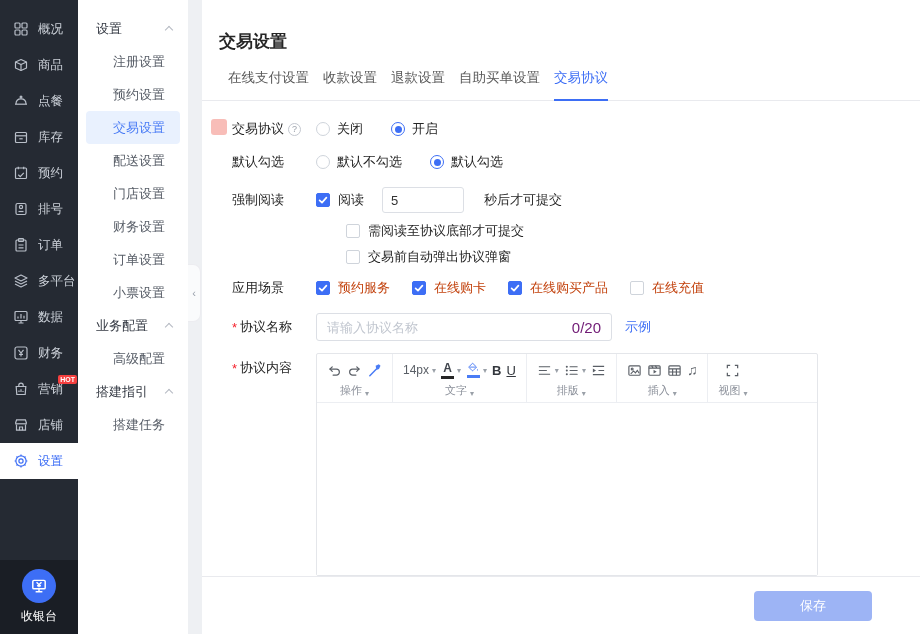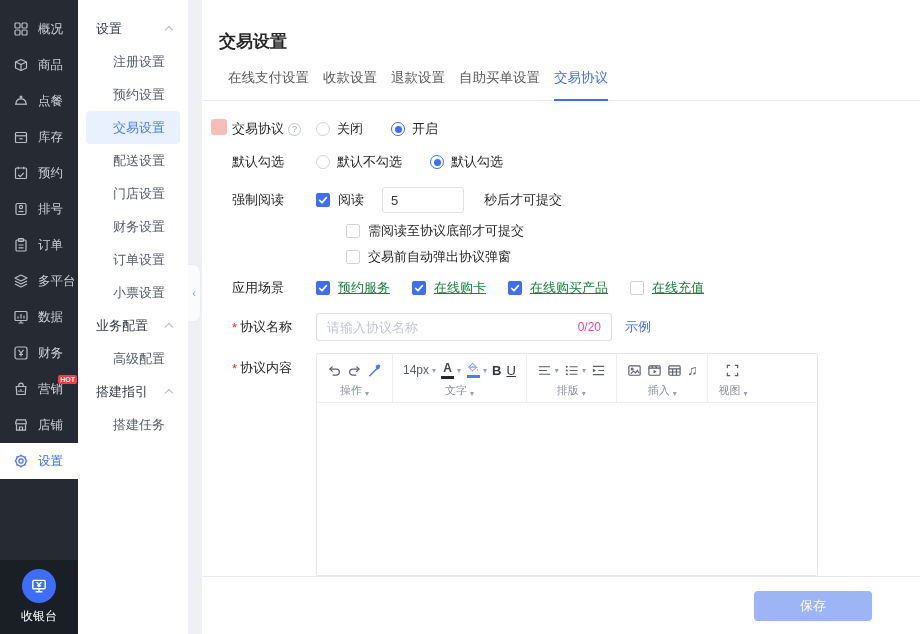--- a/index.html
+++ b/index.html
@@ -62,31 +62,31 @@
 
   .rgroup{display:flex;gap:28px;}
   .ritem{display:flex;align-items:center;gap:7px;font-size:13px;color:#262626;cursor:pointer;}
   .rdo{width:14px;height:14px;border:1px solid #cfd4db;border-radius:50%;background:#fff;display:flex;align-items:center;justify-content:center;flex-shrink:0;}
   .rdo.selected{border-color:#3D6EF5;}
   .rdo.selected::after{content:'';width:7px;height:7px;border-radius:50%;background:#3D6EF5;}
   .cbx{width:14px;height:14px;border:1px solid #cfd4db;border-radius:2px;background:#fff;flex-shrink:0;cursor:pointer;}
   .cbx.checked{background:#3D6EF5;border-color:#3D6EF5;}
   .cbx svg{width:100%;height:100%;display:block;}
   .cgroup{display:flex;gap:22px;}
-  .citem{display:flex;align-items:center;gap:8px;font-size:13px;color:#15803d;cursor:pointer;text-decoration:underline;}
+  .citem{display:flex;align-items:center;gap:8px;font-size:13px;color:#c2410c;cursor:pointer;}
 
   .seconds-input{width:82px;height:26px;border:1px solid #dcdfe5;border-radius:3px;margin-left:10px;
     padding:0 8px;font-size:13px;color:#333;outline:none;font-family:inherit;}
   .suffix-text{margin-left:12px;font-size:13px;color:#262626;}
   .reading-check{display:flex;align-items:center;gap:8px;font-size:13px;color:#262626;}
 
   .name-input-wrap{width:296px;height:28px;border:1px solid #dcdfe5;border-radius:3px;display:flex;align-items:center;padding:0 10px;}
   .name-input{flex:1;border:none;outline:none;font-size:13px;color:#8b5cf6;font-family:inherit;min-width:0;}
   .name-input::placeholder{color:#c1c6cf;}
-  .char-counter{font-size:12px;color:#ec4899;}
+  .char-counter{font-size:15px;color:#701a75;}
   .example-link{margin-left:13px;font-size:13px;color:#3D6EF5;cursor:pointer;}
 
   
   .editor{width:502px;border:1px solid #e4e6ea;border-radius:2px;height:223px;display:flex;flex-direction:column;background:#fff;}
   .editor-toolbar{display:flex;border-bottom:1px solid #eceef2;}
   .tb-group{padding:6px 10px 4px;border-right:1px solid #eceef2;display:flex;flex-direction:column;align-items:center;gap:3px;}
   .tb-group:last-child{border-right:none;}
   .tb-row{display:flex;align-items:center;gap:5px;height:20px;}
   .tb-btn{display:flex;align-items:center;color:#5a5f66;cursor:pointer;}
   .tb-btn .icn{width:15px;height:15px;}

